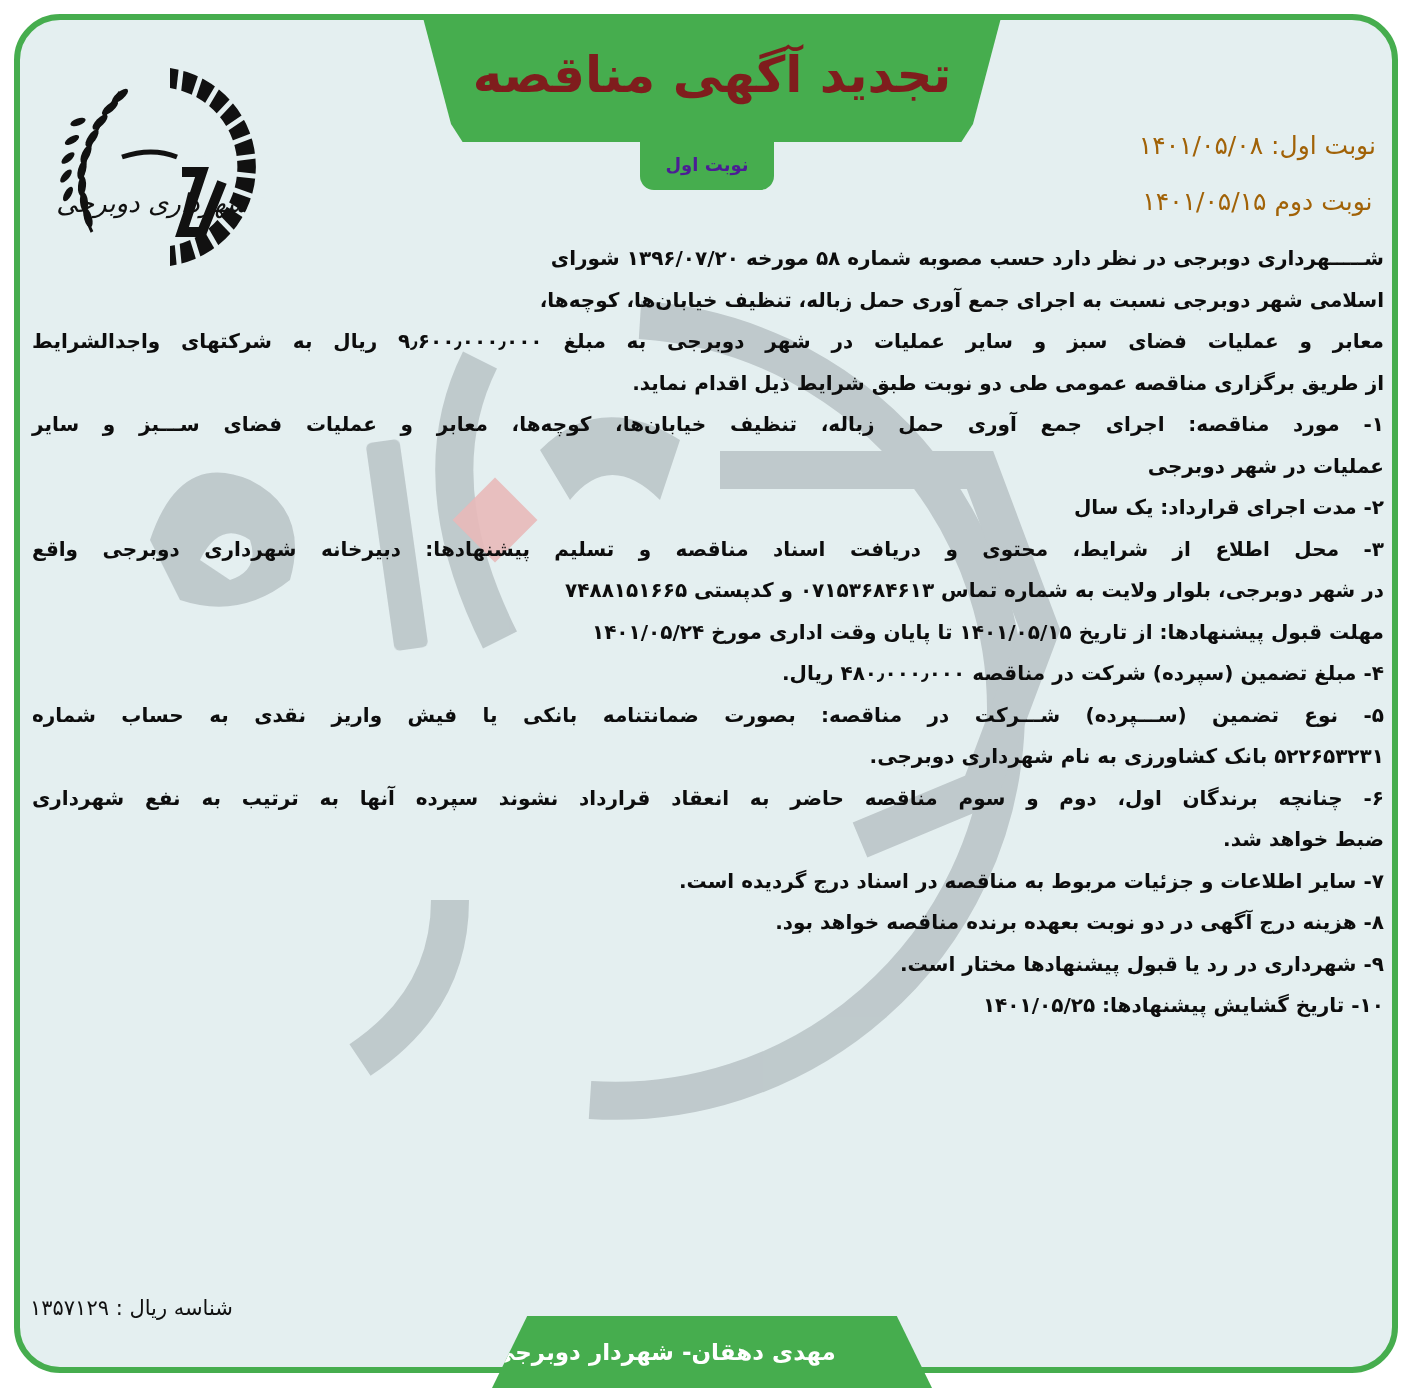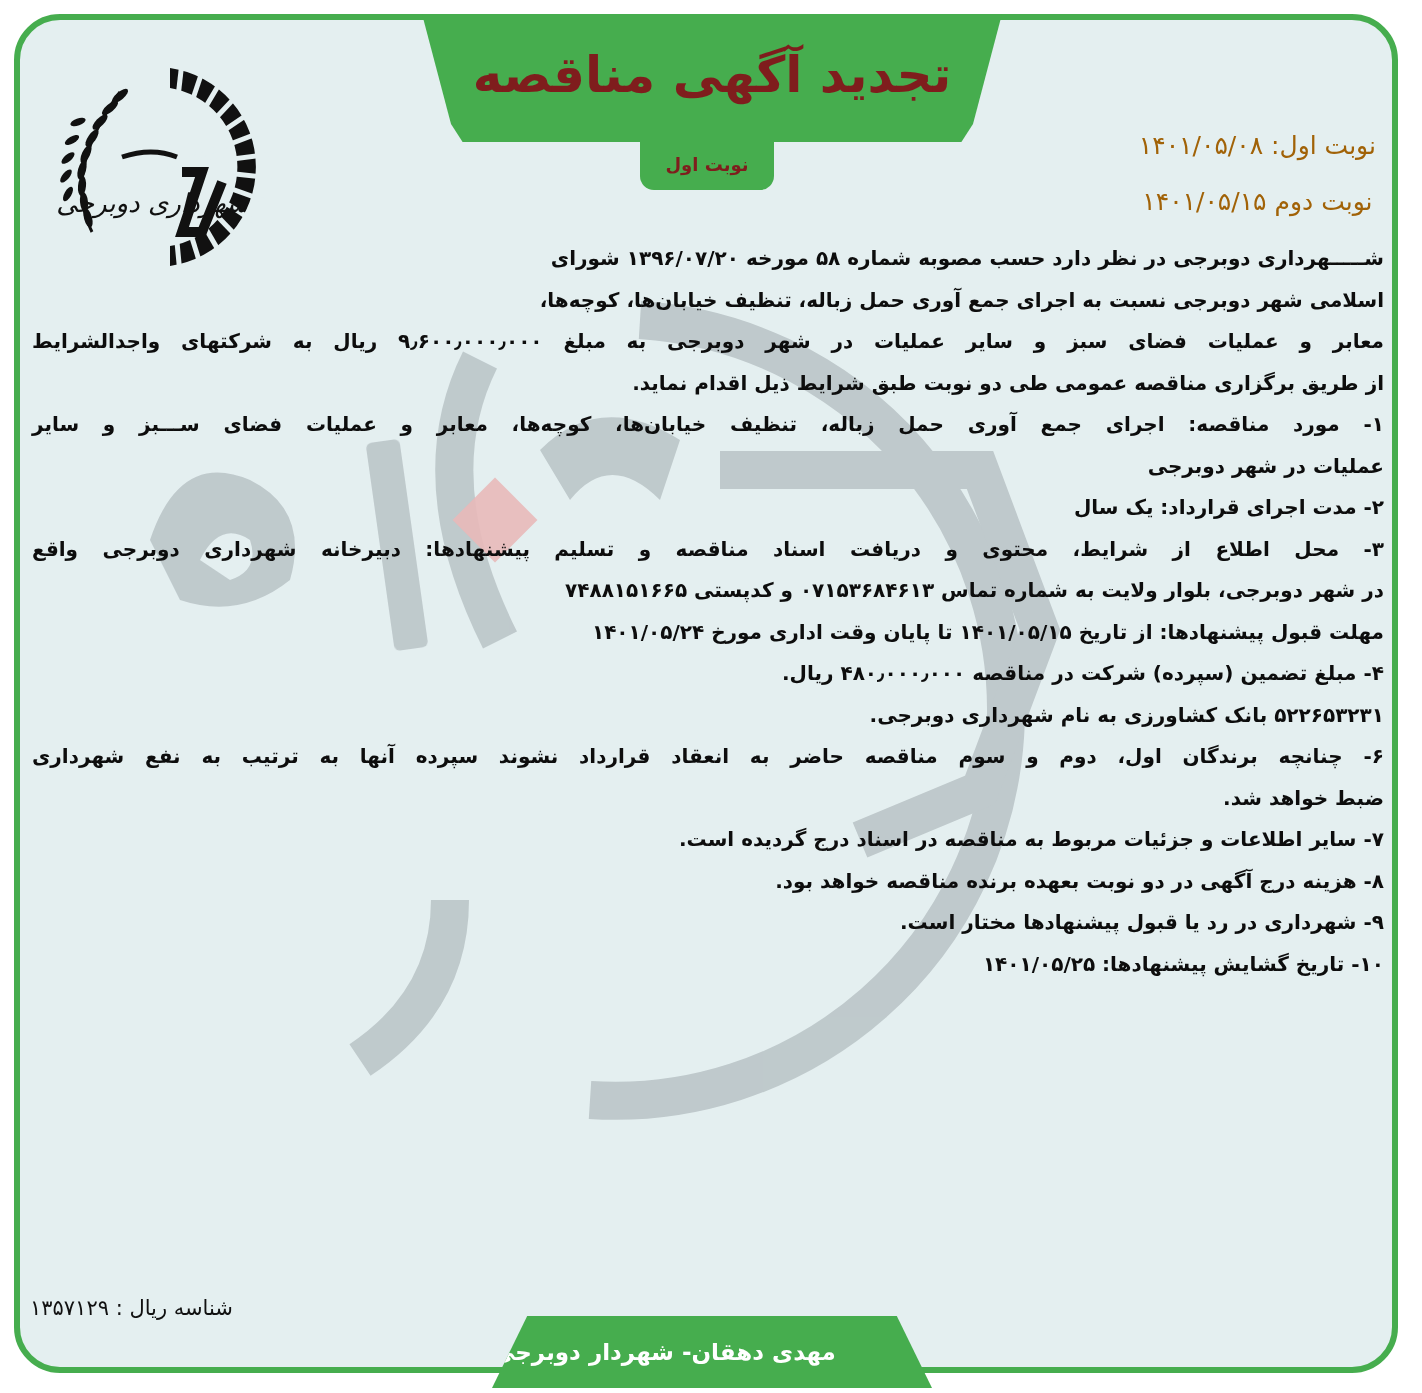--- a/index.html
+++ b/index.html
@@ -57,21 +57,21 @@
       width: 134px;
       height: 52px;
       background: #46ad4e;
       border-radius: 0 0 14px 14px;
       display: flex;
       align-items: center;
       justify-content: center;
       z-index: 3;
     }
     .subtab-text {
-      color: #7f1d1d;
+      color: #4c1d95;
       font-weight: bold;
       font-size: 18px;
       direction: rtl;
     }
     
     .logo {
       position: absolute;
       left: 52px;
       top: 62px;
       width: 220px;
@@ -247,20 +247,21 @@
   <div class="line" style="width:1050px;">اسلامی شهر دوبرجی نسبت به اجرای جمع آوری حمل زباله، تنظیف خیابان‌ها، کوچه‌ها،</div>
   <div class="line justify">معابر و عملیات فضای سبز و سایر عملیات در شهر دوبرجی به مبلغ ۹٫۶۰۰٫۰۰۰٫۰۰۰ ریال به شرکتهای واجدالشرایط</div>
   <div class="line">از طریق برگزاری مناقصه عمومی طی دو نوبت طبق شرایط ذیل اقدام نماید.</div>
   <div class="line justify">۱- مورد مناقصه: اجرای جمع آوری حمل زباله، تنظیف خیابان‌ها، کوچه‌ها، معابر و عملیات فضای ســـبز و سایر</div>
   <div class="line">عملیات در شهر دوبرجی</div>
   <div class="line">۲- مدت اجرای قرارداد: یک سال</div>
   <div class="line justify">۳- محل اطلاع از شرایط، محتوی و دریافت اسناد مناقصه و تسلیم پیشنهادها: دبیرخانه شهرداری دوبرجی واقع</div>
   <div class="line">در شهر دوبرجی، بلوار ولایت به شماره تماس ۰۷۱۵۳۶۸۴۶۱۳ و کدپستی ۷۴۸۸۱۵۱۶۶۵</div>
   <div class="line">مهلت قبول پیشنهادها: از تاریخ ۱۴۰۱/۰۵/۱۵ تا پایان وقت اداری مورخ ۱۴۰۱/۰۵/۲۴</div>
   <div class="line">۴- مبلغ تضمین (سپرده) شرکت در مناقصه ۴۸۰٫۰۰۰٫۰۰۰ ریال.</div>
+  <div class="line justify">۵- نوع تضمین (ســـپرده) شـــرکت در مناقصه: بصورت ضمانتنامه بانکی یا فیش واریز نقدی به حساب شماره</div>
   <div class="line">۵۲۲۶۵۳۲۳۱ بانک کشاورزی به نام شهرداری دوبرجی.</div>
   <div class="line justify">۶- چنانچه برندگان اول، دوم و سوم مناقصه حاضر به انعقاد قرارداد نشوند سپرده آنها به ترتیب به نفع شهرداری</div>
   <div class="line">ضبط خواهد شد.</div>
   <div class="line">۷- سایر اطلاعات و جزئیات مربوط به مناقصه در اسناد درج گردیده است.</div>
   <div class="line">۸- هزینه درج آگهی در دو نوبت بعهده برنده مناقصه خواهد بود.</div>
   <div class="line">۹- شهرداری در رد یا قبول پیشنهادها مختار است.</div>
   <div class="line">۱۰- تاریخ گشایش پیشنهادها: ۱۴۰۱/۰۵/۲۵</div>
 </div>
 
 <div class="footer-id">

